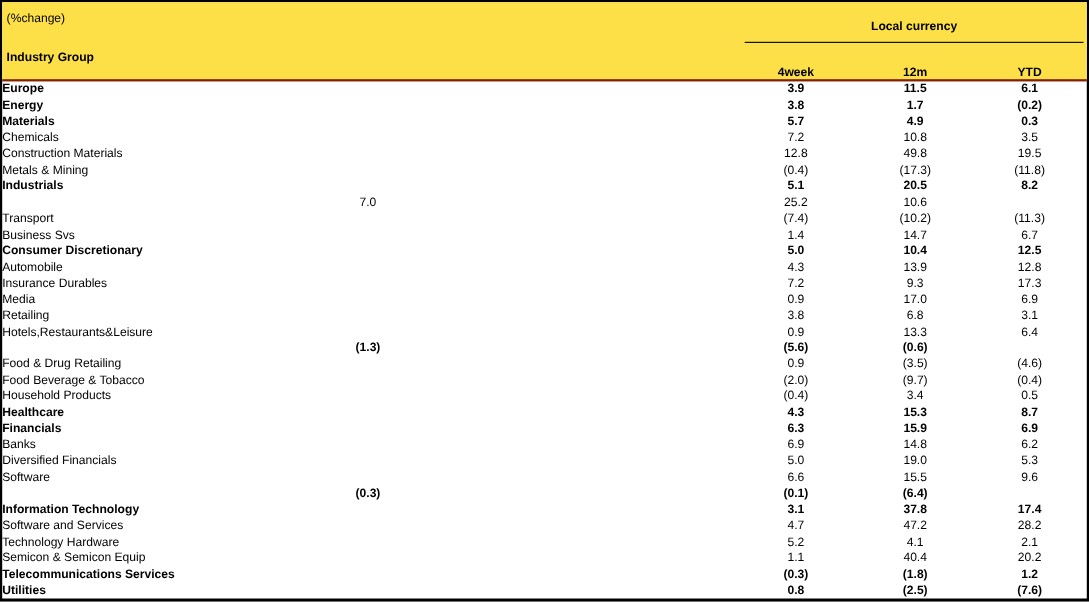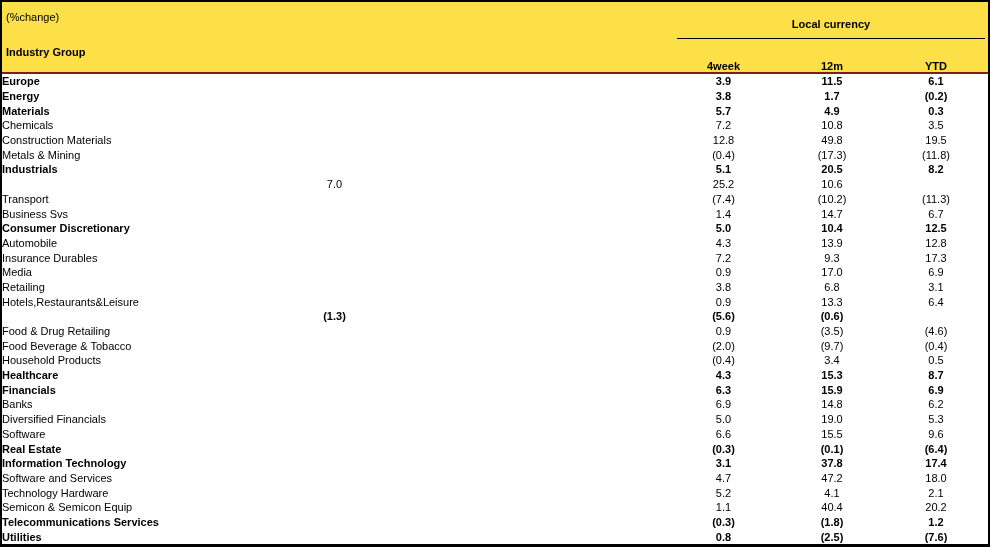--- a/index.html
+++ b/index.html
@@ -238,38 +238,37 @@
   </div>
 
   <div class="row sub">
     <div class="label">Software</div>
     <div class="val">6.6</div>
     <div class="val">15.5</div>
     <div class="val">9.6</div>
   </div>
 
   <div class="row group">
-    <div class="label">Real Estate</div>
     <div class="val">(0.3)</div>
     <div class="val">(0.1)</div>
     <div class="val">(6.4)</div>
   </div>
 
   <div class="row group">
     <div class="label">Information Technology</div>
     <div class="val">3.1</div>
     <div class="val">37.8</div>
     <div class="val">17.4</div>
   </div>
 
   <div class="row sub">
     <div class="label">Software and Services</div>
     <div class="val">4.7</div>
     <div class="val">47.2</div>
-    <div class="val">18.0</div>
+    <div class="val">28.2</div>
   </div>
 
   <div class="row sub">
     <div class="label">Technology Hardware</div>
     <div class="val">5.2</div>
     <div class="val">4.1</div>
     <div class="val">2.1</div>
   </div>
 
   <div class="row sub">

